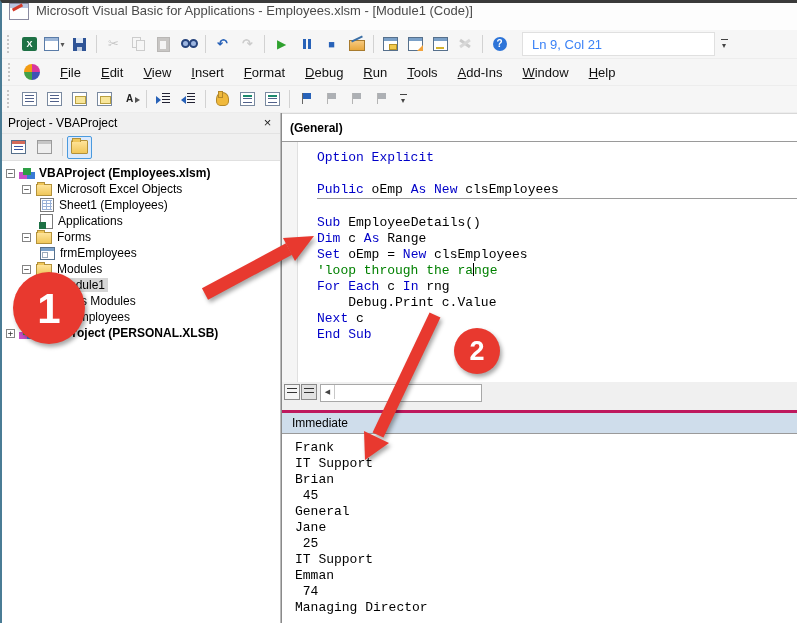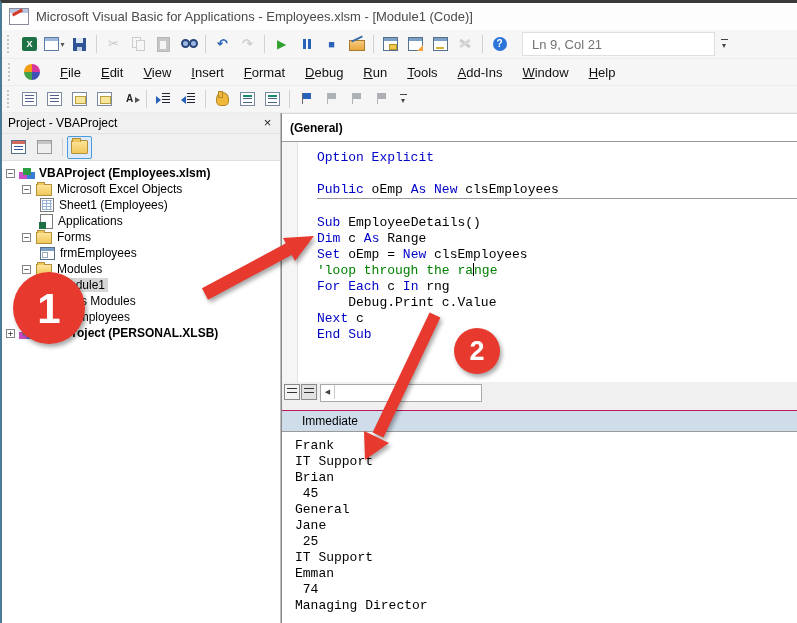--- a/index.html
+++ b/index.html
@@ -1,34 +1,34 @@
 <!DOCTYPE html>
 <html style="--kw: #0000C8; --cm: #008000; --immbg: #CFDDEB;"><head>
 <meta charset="utf-8">
 <style>
   html,body{margin:0;padding:0;background:#fff;}
   #app{position:relative;width:797px;height:623px;overflow:hidden;background:#fff;
        font-family:"Liberation Sans","DejaVu Sans",sans-serif;font-size:12px;color:#000;
        border-top:3px solid #3a3a3a;border-left:2px solid #4a7c95;box-sizing:border-box;}
   
-  .titlebar{height:27px;background:#fdfdfd;display:flex;align-items:center;padding-left:7px;}
+  .titlebar{height:27px;background:#fdfdfd;display:flex;padding-left:7px;}
   .vba-app-icon{width:18px;height:15px;background:#fff;border:1px solid #8a8aa0;position:relative;margin-right:7px;flex:none;}
   .vba-app-icon::before{content:"";position:absolute;left:0;top:0;right:0;height:4px;background:#b8c6e0;}
   .vba-app-icon::after{content:"";position:absolute;left:2px;top:2px;width:11px;height:3px;background:#d43b2a;transform:rotate(-28deg);}
   .title-text{color:#4a4a4a;font-size:13px;white-space:nowrap;}
   
   .toolbar{height:28px;background:#f6f6f6;display:flex;align-items:center;padding-left:4px;border-bottom:1px solid #ededed;}
   .toolbar.edit{height:26px;}
   .grip{width:4px;height:18px;border-left:2px dotted #c5c5c5;margin:0 4px 0 1px;flex:none;}
   .tb-btn{width:25px;height:23px;display:flex;align-items:center;justify-content:center;flex:none;border-radius:2px;}
   .tb-sep{width:1px;height:18px;background:#d2d2d2;margin:0 4px;flex:none;}
   .tb-btn.disabled{opacity:.45;filter:grayscale(.9);}
   .dd{font-size:8px;color:#555;margin-left:1px;}
   .ln-box{margin-left:10px;width:182px;height:22px;background:#fff;border:1px solid #e0e0e0;
-          display:flex;align-items:center;padding-left:9px;font-size:13px;color:#737373;flex:none;}
+          display:flex;align-items:center;padding-left:9px;font-size:13px;color:#3b82f6;flex:none;}
   .tbo-btn{width:14px;height:23px;margin-left:2px;display:flex;flex-direction:column;align-items:center;justify-content:center;font-size:8px;color:#444;flex:none;}
   .tbo-btn i{display:block;width:7px;height:1px;background:#444;margin-bottom:1px;}
   
   .icn{display:inline-block;width:16px;height:14px;line-height:14px;text-align:center;font-size:11px;position:relative;font-style:normal;}
   .excel-icon{background:#1e7145;color:#fff;font-weight:bold;font-size:9px;border-radius:2px;width:15px;height:14px;line-height:14px;}
   .userform-icon{width:13px;height:12px;background:#fff;border:1px solid #5a7ca8;box-shadow:inset 0 3px 0 #9cb6d8;}
   .save-icon{width:13px;height:13px;background:#2f5496;}
   .save-icon::before{content:"";position:absolute;left:3px;top:0;width:7px;height:5px;background:#dfe8f5;}
   .save-icon::after{content:"";position:absolute;left:4px;bottom:0;width:5px;height:4px;background:#c3cfe2;}
   .cut-icon{color:#8a8a8a;font-size:13px;}
@@ -129,21 +129,21 @@
   .seg-id{color:#000;}
   .seg-cm{color:var(--cm,#008000);}
   .caret{display:inline-block;width:1px;height:13px;background:#000;vertical-align:-2px;}
   .codebottom{height:20px;background:#f0f0f0;display:flex;align-items:flex-start;padding:2px 0 0 2px;flex:none;}
   .vbtn{width:14px;height:14px;background:#f4f4f4;border:1px solid #8a8a8a;margin-right:1px;position:relative;flex:none;}
   .vbtn.pressed{background:#e2e2e2;}
   .vbtn::after{content:"";position:absolute;left:2px;top:3px;right:2px;bottom:3px;background:repeating-linear-gradient(#333 0 1px,transparent 1px 4px);}
   .hscroll{display:flex;margin-left:2px;height:16px;border:1px solid #a8a8a8;background:#fff;width:160px;flex:none;}
   .scroll-arrow{width:13px;height:14px;font-size:7px;line-height:14px;text-align:center;color:#444;border-right:1px solid #c8c8c8;}
   .gaprow{height:6px;background:#f0f0f0;flex:none;}
-  .imm-title{height:20px;background:var(--immbg,#cfddeb);border-top:1px solid #be185d;display:flex;align-items:center;padding-left:20px;font-size:12px;flex:none;}
+  .imm-title{height:20px;background:var(--immbg,#cfddeb);border-top:3px solid #be185d;display:flex;align-items:center;padding-left:10px;font-size:12px;flex:none;}
   .imm-body{flex:1;background:#fff;border-top:1px solid #9a9a9a;padding:6px 0 0 13px;font-family:"Liberation Mono","DejaVu Sans Mono",monospace;font-size:13px;line-height:16px;overflow:hidden;}
   .im-line{height:16px;white-space:pre;}
   
   #overlay{position:absolute;left:0;top:0;width:797px;height:623px;pointer-events:none;}
   .ann{filter:drop-shadow(2px 3px 2px rgba(0,0,0,.35));}
   .ann-num{fill:#fff;font-family:"Liberation Sans",sans-serif;font-weight:bold;}
 </style>
 </head>
 <body>
 

